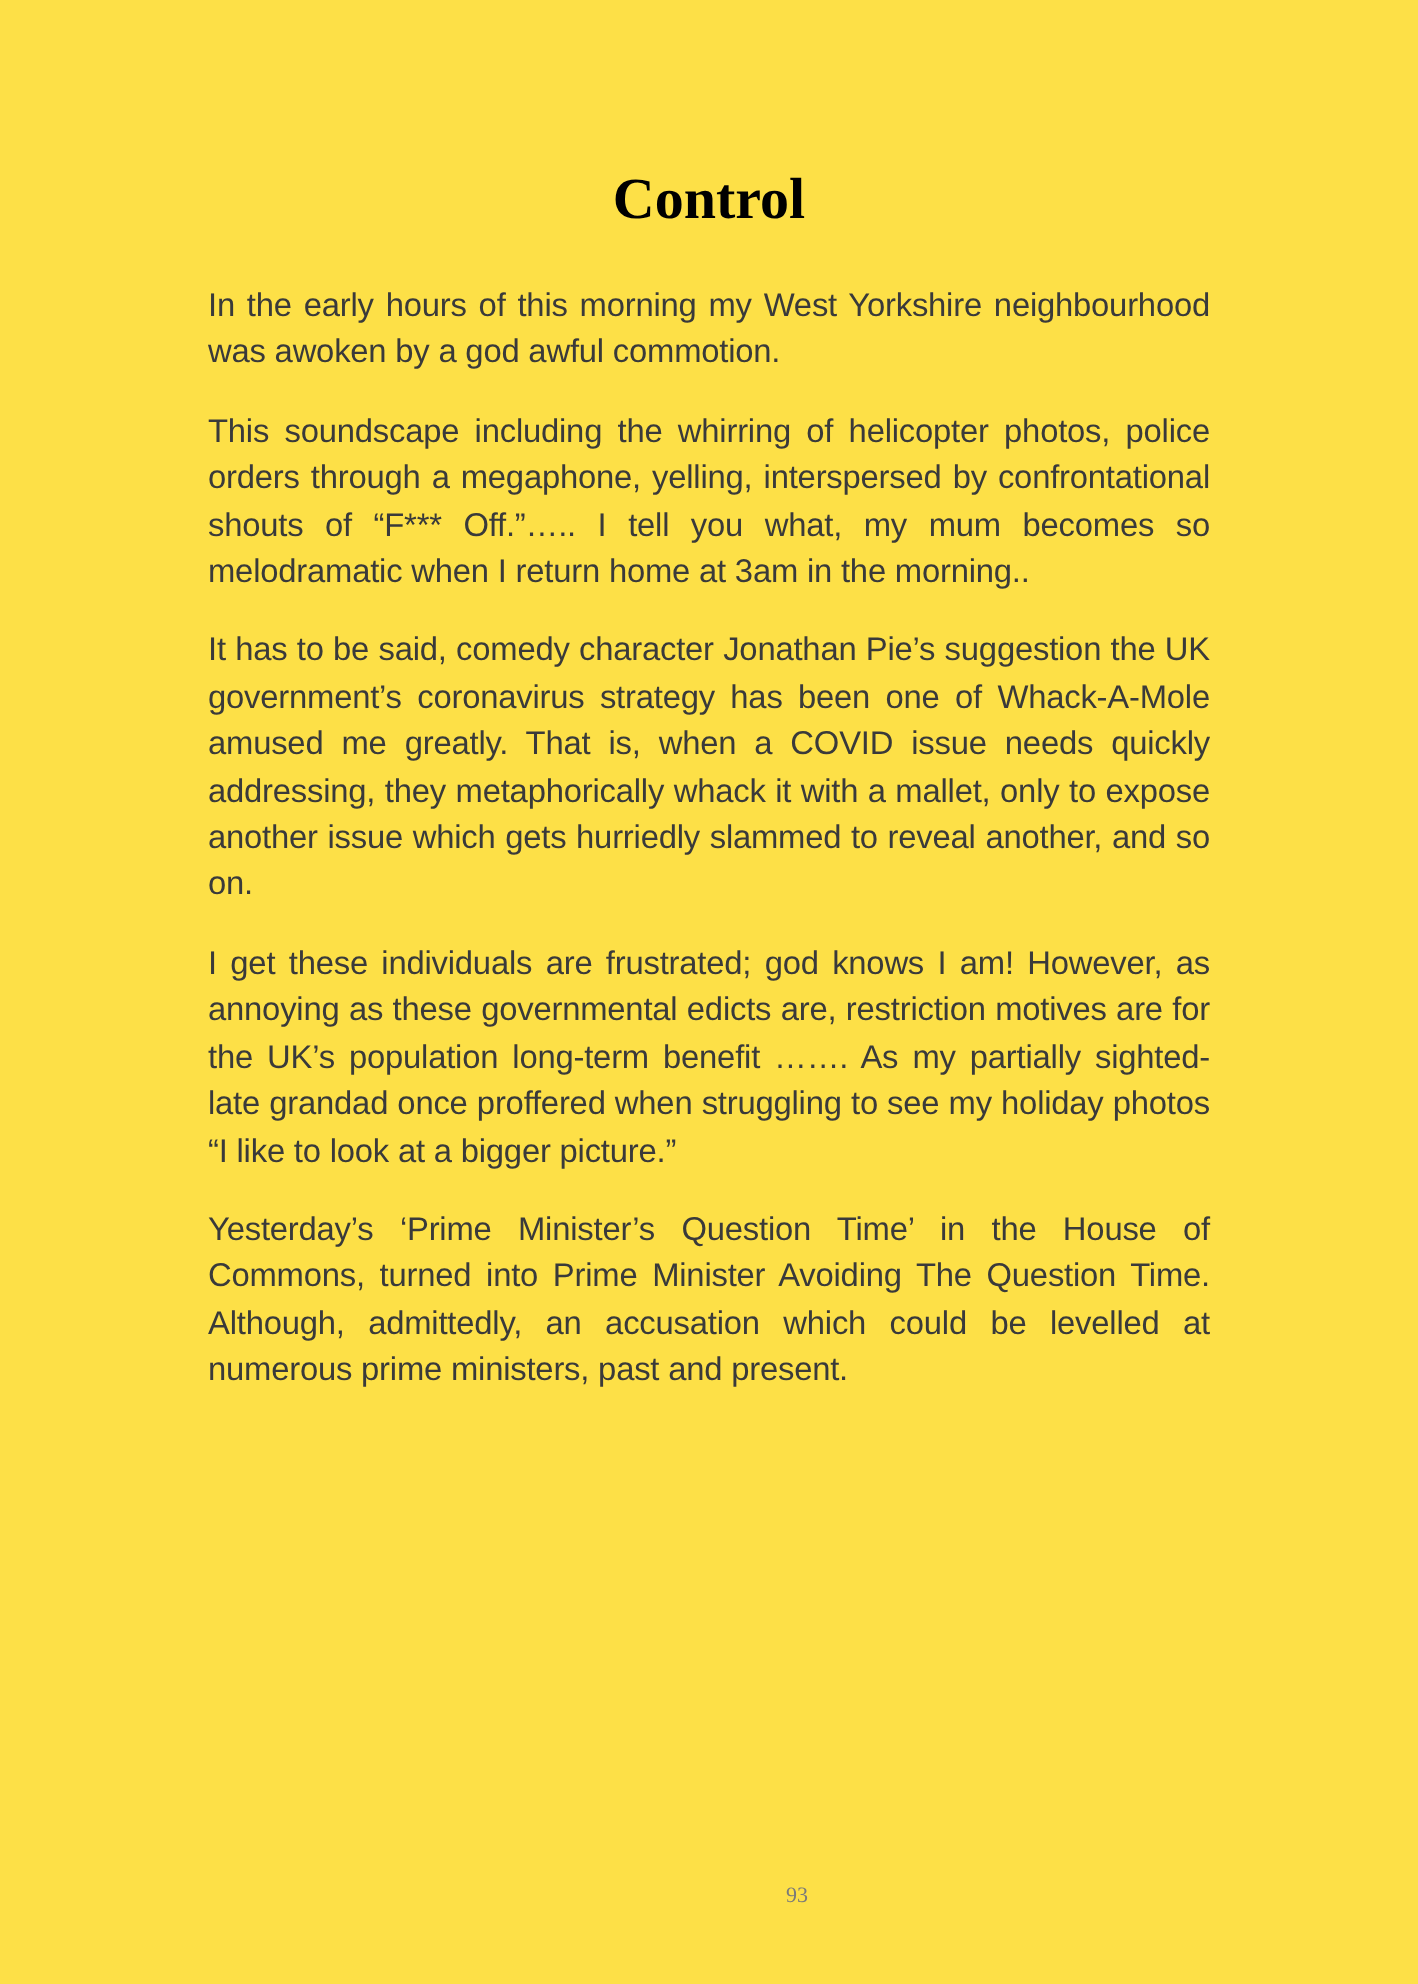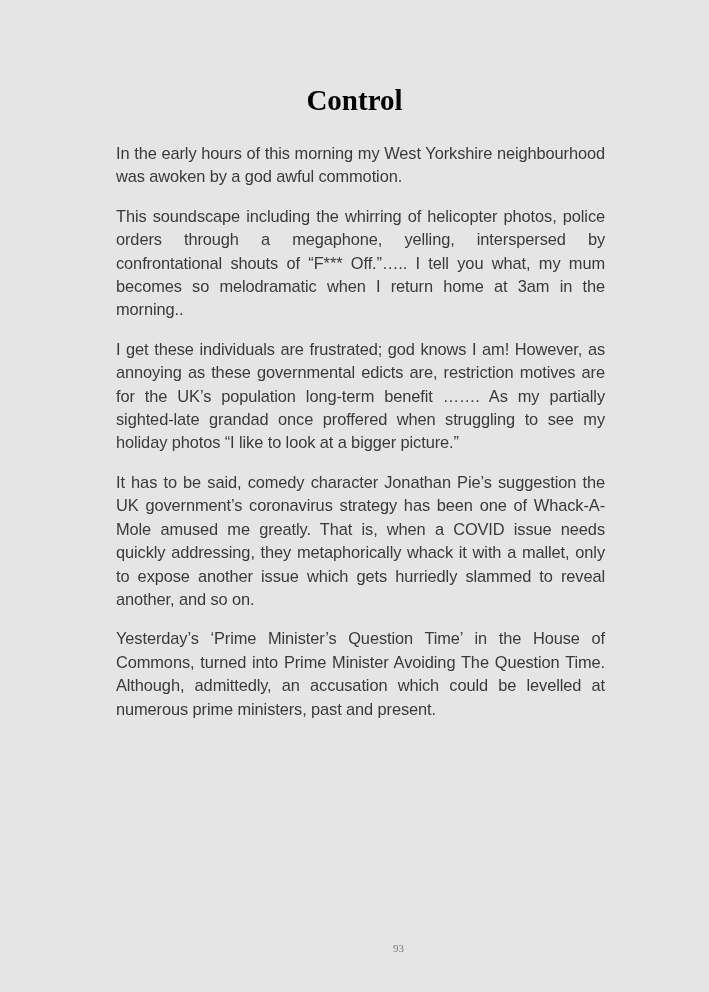--- a/index.html
+++ b/index.html
@@ -12,21 +12,21 @@
       height: 992px;
       position: relative;
       overflow: hidden;
     }
     .page {
       position: absolute;
       left: 0;
       top: 0;
       width: 709px;
       height: 992px;
-      background: #e5e5e5;
+      background: #fde047;
     }
     .title {
       position: absolute;
       top: 82px;
       left: 0;
       width: 709px;
       text-align: center;
       font-family: "Liberation Serif", serif;
       font-weight: bold;
       font-size: 29px;
@@ -39,21 +39,21 @@
       left: 104px;
       top: 142px;
       width: 501px;
     }
     .para {
       font-family: "Liberation Sans", sans-serif;
       font-size: 16.4px;
       line-height: 23.4px;
       color: #3a3a3a;
       text-align: justify;
-      margin: 0 0 16px 12px;
+      margin: 0 0 16px 0;
       letter-spacing: -0.1px;
     }
     .page-number {
       position: absolute;
       top: 942px;
       left: 0;
       width: 709px;
       text-align: center;
       font-family: "Liberation Serif", serif;
       font-size: 11px;
@@ -63,19 +63,19 @@
   </style>
 </head>
 <body>
 
 <div class="page">
   <h1 class="title">Control</h1>
 
   <div class="body-text">
     <p class="para">In the early hours of this morning my West Yorkshire neighbourhood was awoken by a god awful commotion.</p>
     <p class="para">This soundscape including the whirring of helicopter photos, police orders through a megaphone, yelling, interspersed by confrontational shouts of “F*** Off.”….. I tell you what, my mum becomes so melodramatic when I return home at 3am in the morning..</p>
+    <p class="para">It has to be said, comedy character Jonathan Pie’s suggestion the UK government’s coronavirus strategy has been one of Whack-A-Mole amused me greatly. That is, when a COVID issue needs quickly addressing, they metaphorically whack it with a mallet, only to expose another issue which gets hurriedly slammed to reveal another, and so on.</p>
     <p class="para">I get these individuals are frustrated; god knows I am! However, as annoying as these governmental edicts are, restriction motives are for the UK’s population long-term benefit ……. As my partially sighted-late grandad once proffered when struggling to see my holiday photos “I like to look at a bigger picture.”</p>
-    <p class="para">It has to be said, comedy character Jonathan Pie’s suggestion the UK government’s coronavirus strategy has been one of Whack-A-Mole amused me greatly. That is, when a COVID issue needs quickly addressing, they metaphorically whack it with a mallet, only to expose another issue which gets hurriedly slammed to reveal another, and so on.</p>
     <p class="para">Yesterday’s ‘Prime Minister’s Question Time’ in the House of Commons, turned into Prime Minister Avoiding The Question Time. Although, admittedly, an accusation which could be levelled at numerous prime ministers, past and present.</p>
   </div>
 
   <div class="page-number">93</div>
 </div>
 
 </body></html>

